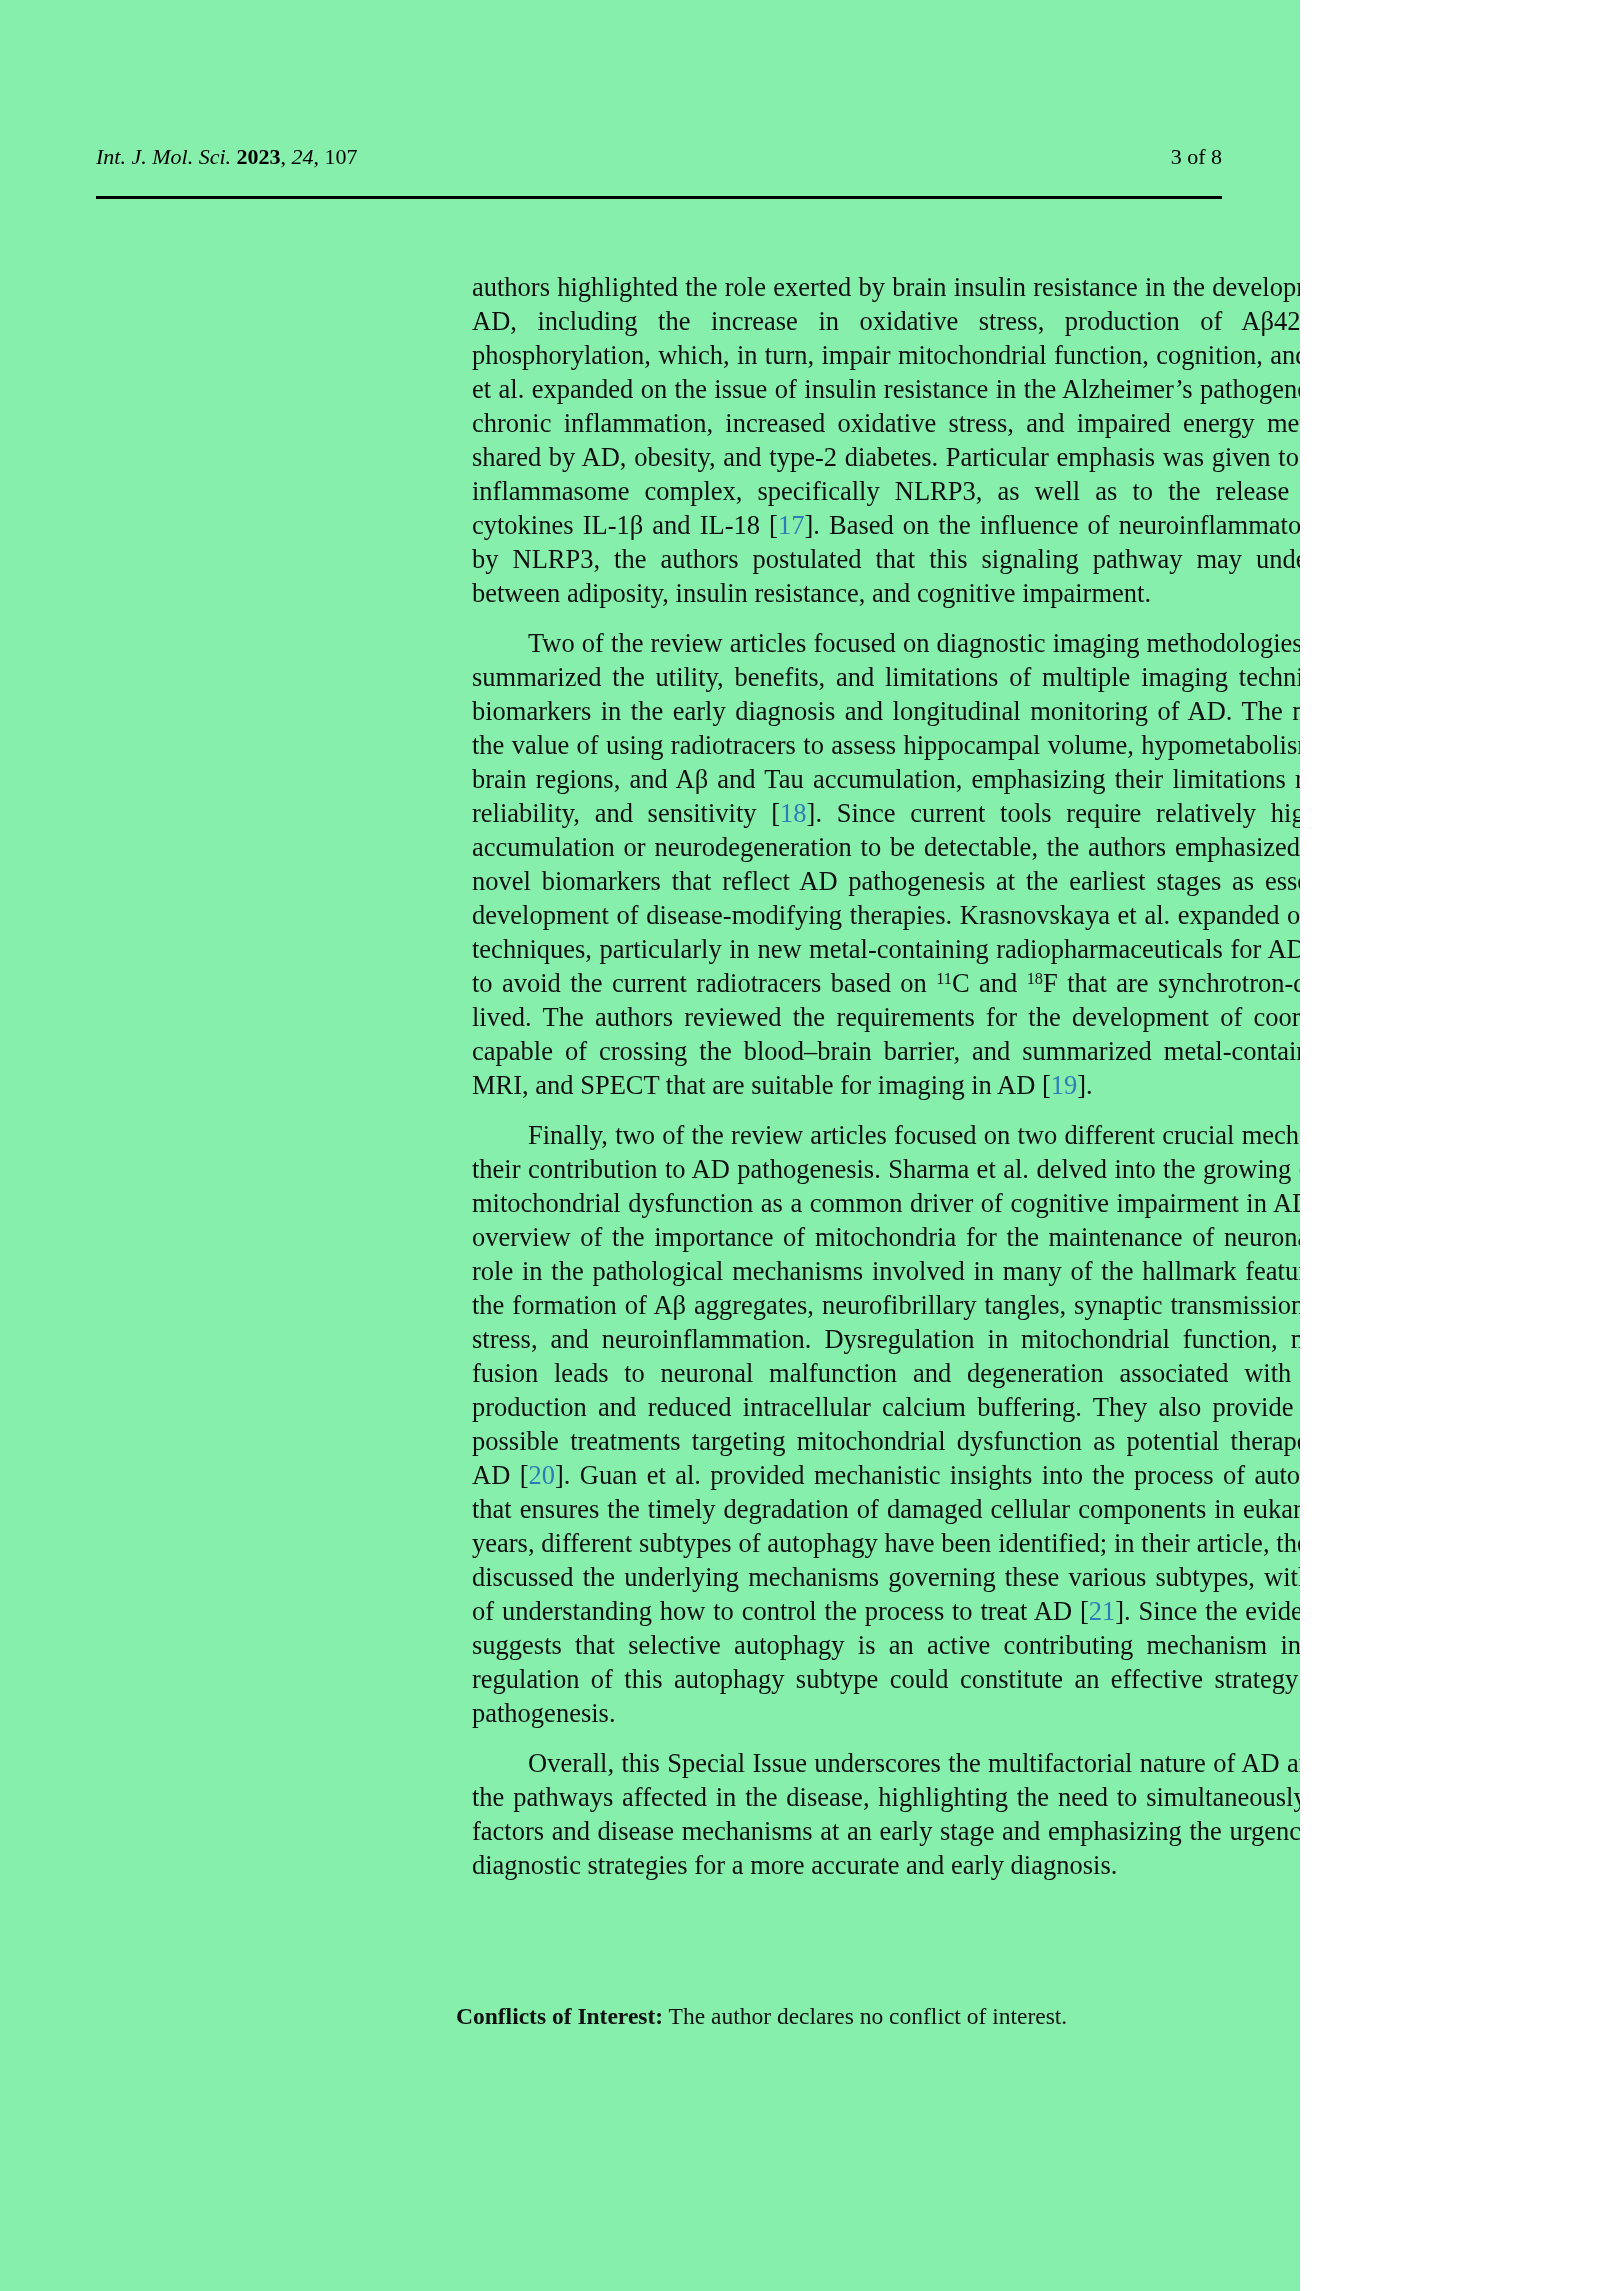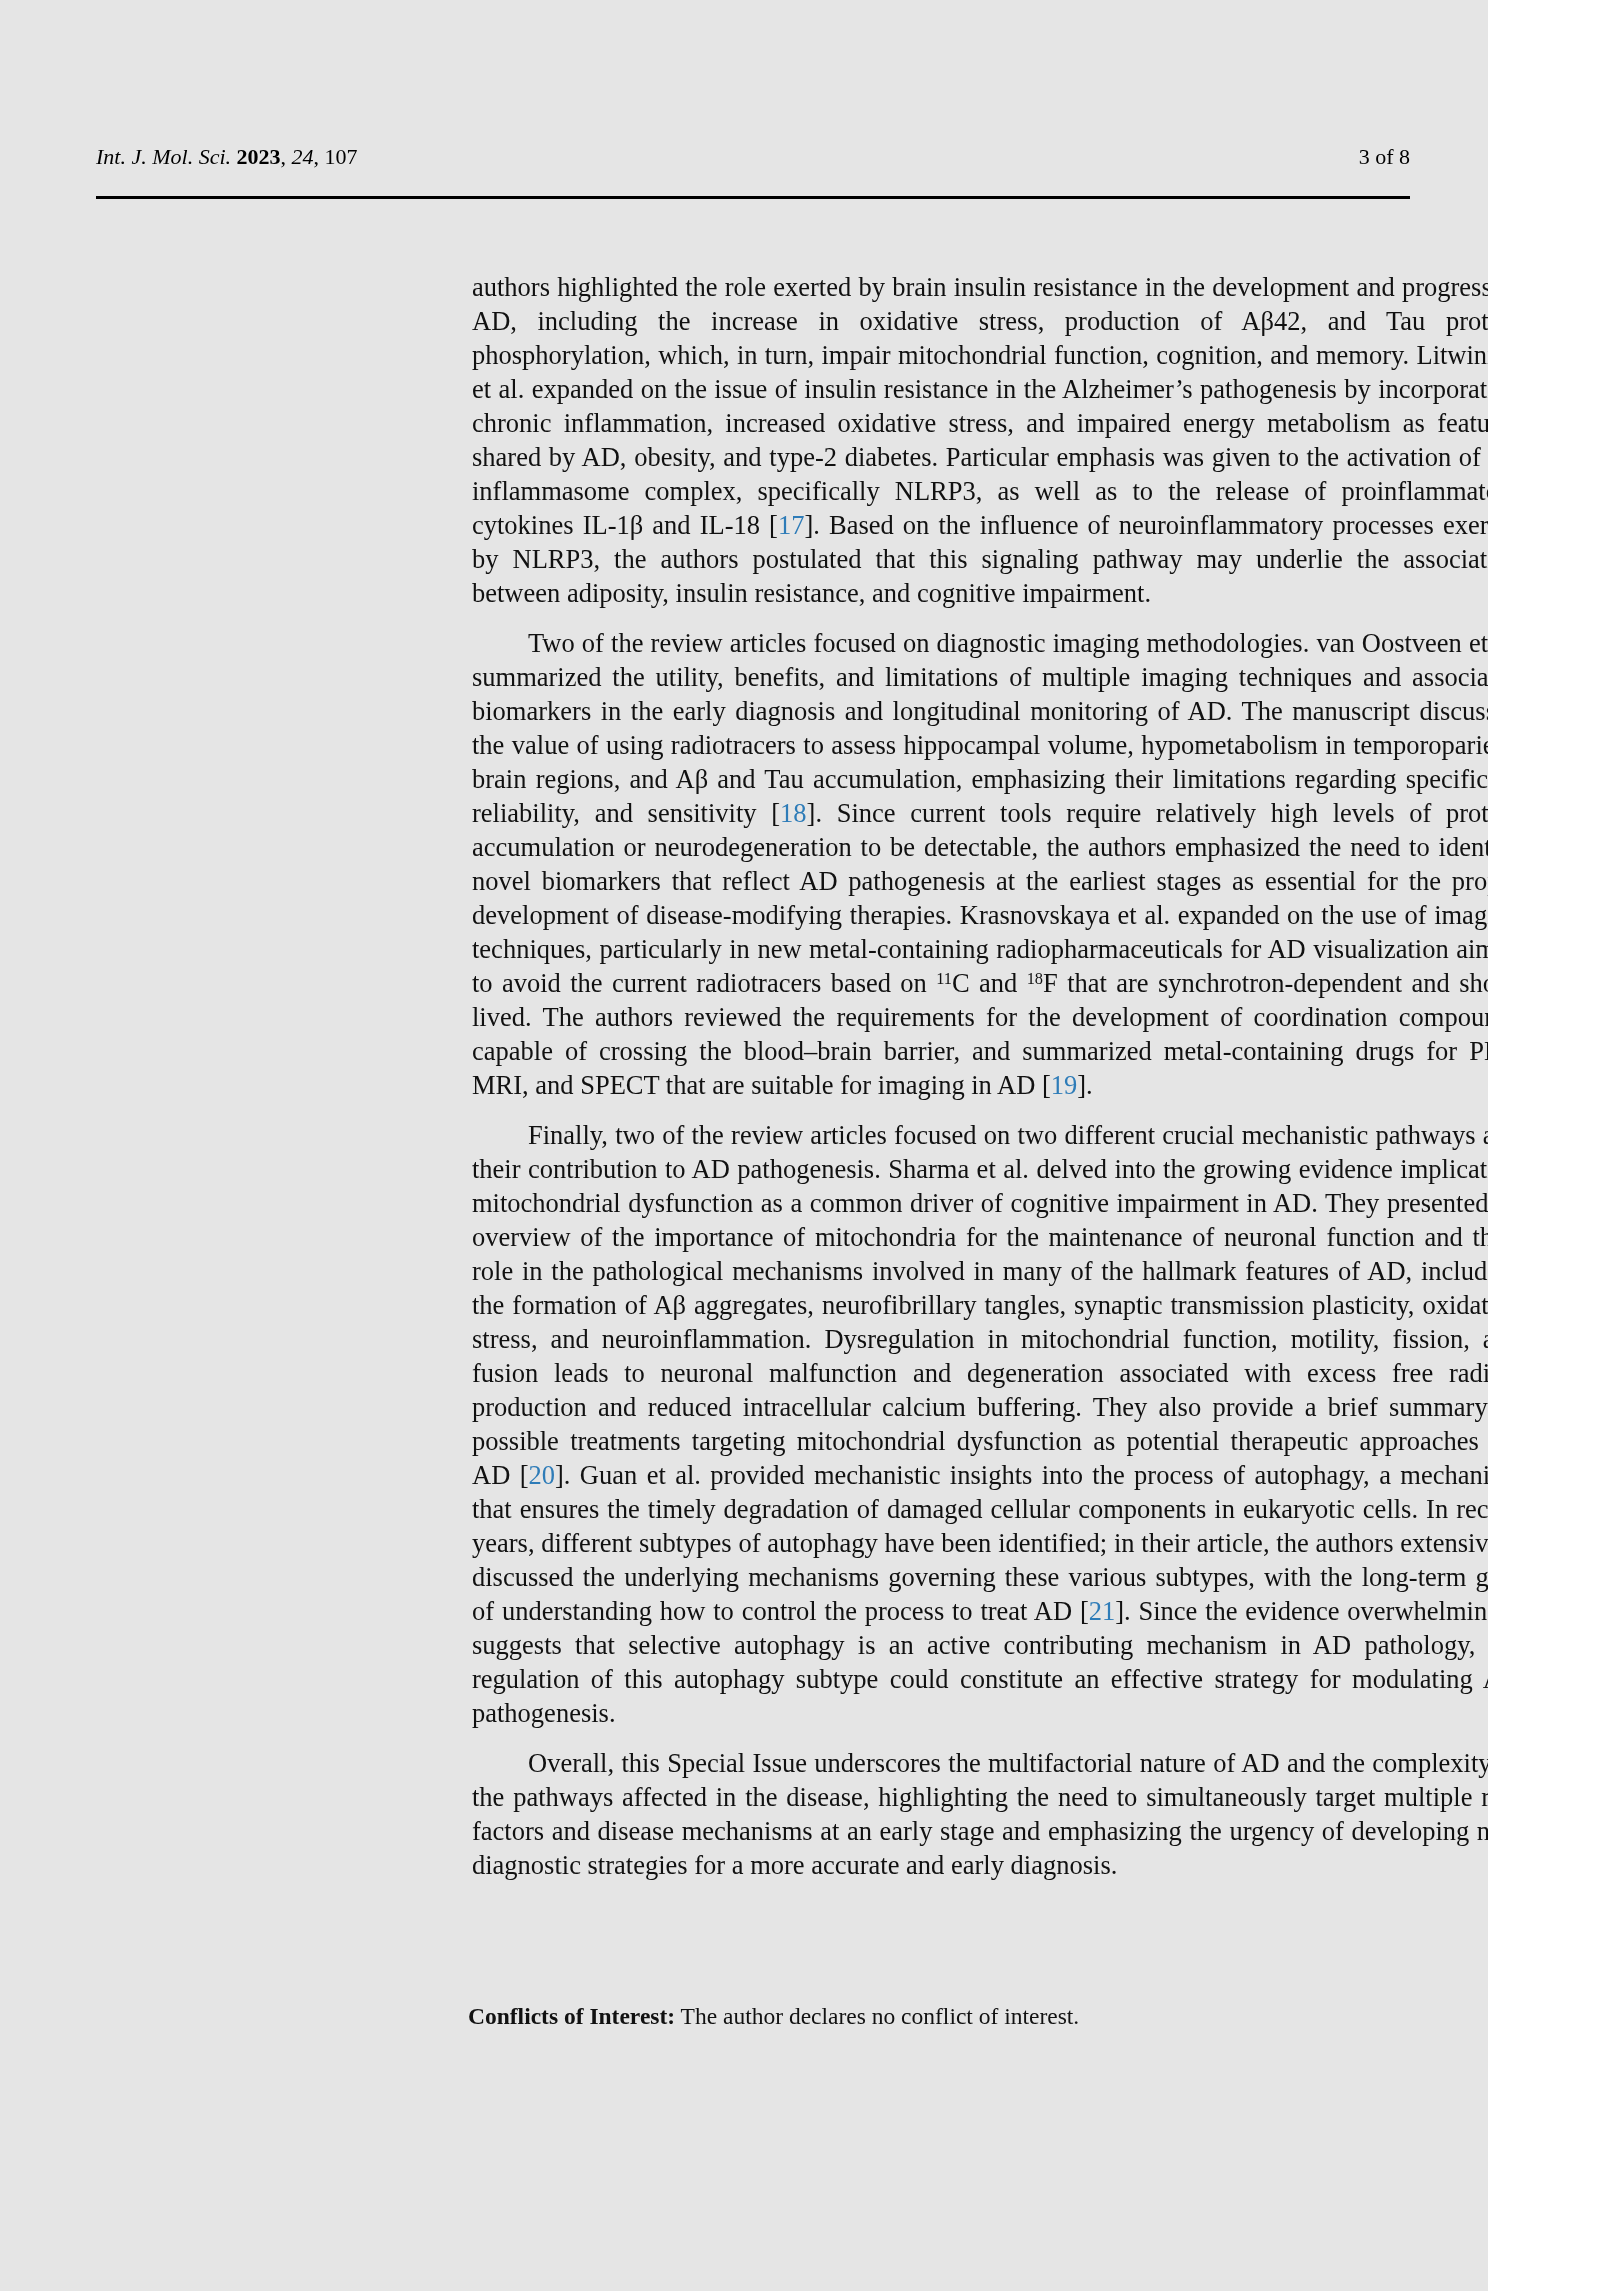--- a/index.html
+++ b/index.html
@@ -1,22 +1,22 @@
 <!DOCTYPE html>
 <html><head>
 <meta charset="utf-8">
 <style>
   :root { --ink: #111111; --cite: #2e7cb8; }
   * { box-sizing: border-box; }
   html, body { margin: 0; padding: 0; background: #ffffff; }
   .page {
     position: relative;
-    width: 1488px;
+    width: 1300px;
     height: 2292px;
-    background: #e5e5e5;
+    background: #86efac;
     font-family: "Liberation Serif", "DejaVu Serif", serif;
     color: var(--ink);
     overflow: hidden;
   }
   .page-header {
     position: absolute;
     left: 96px;
     right: 78px;
     top: 143px;
     display: flex;
@@ -71,21 +71,21 @@
   <div class="header-rule"></div>
 
   <div class="body-col">
 
   <p>authors highlighted the role exerted by brain insulin resistance in the development and progress of AD, including the increase in oxidative stress, production of Aβ42, and Tau protein phosphorylation, which, in turn, impair mitochondrial function, cognition, and memory. Litwiniuk et al. expanded on the issue of insulin resistance in the Alzheimer’s pathogenesis by incorporating chronic inflammation, increased oxidative stress, and impaired energy metabolism as features shared by AD, obesity, and type-2 diabetes. Particular emphasis was given to the activation of the inflammasome complex, specifically NLRP3, as well as to the release of proinflammatory cytokines IL-1β and IL-18 [<span class="seg-cite">17</span>]. Based on the influence of neuroinflammatory processes exerted by NLRP3, the authors postulated that this signaling pathway may underlie the association between adiposity, insulin resistance, and cognitive impairment.</p>
       <p class="indent">Two of the review articles focused on diagnostic imaging methodologies. van Oostveen et al. summarized the utility, benefits, and limitations of multiple imaging techniques and associated biomarkers in the early diagnosis and longitudinal monitoring of AD. The manuscript discussed the value of using radiotracers to assess hippocampal volume, hypometabolism in temporoparietal brain regions, and Aβ and Tau accumulation, emphasizing their limitations regarding specificity, reliability, and sensitivity [<span class="seg-cite">18</span>]. Since current tools require relatively high levels of protein accumulation or neurodegeneration to be detectable, the authors emphasized the need to identify novel biomarkers that reflect AD pathogenesis at the earliest stages as essential for the proper development of disease-modifying therapies. Krasnovskaya et al. expanded on the use of imaging techniques, particularly in new metal-containing radiopharmaceuticals for AD visualization aimed to avoid the current radiotracers based on <span class="seg-sup">11</span>C and <span class="seg-sup">18</span>F that are synchrotron-dependent and short-lived. The authors reviewed the requirements for the development of coordination compounds capable of crossing the blood–brain barrier, and summarized metal-containing drugs for PET, MRI, and SPECT that are suitable for imaging in AD [<span class="seg-cite">19</span>].</p>
       <p class="indent">Finally, two of the review articles focused on two different crucial mechanistic pathways and their contribution to AD pathogenesis. Sharma et al. delved into the growing evidence implicating mitochondrial dysfunction as a common driver of cognitive impairment in AD. They presented an overview of the importance of mitochondria for the maintenance of neuronal function and their role in the pathological mechanisms involved in many of the hallmark features of AD, including the formation of Aβ aggregates, neurofibrillary tangles, synaptic transmission plasticity, oxidative stress, and neuroinflammation. Dysregulation in mitochondrial function, motility, fission, and fusion leads to neuronal malfunction and degeneration associated with excess free radical production and reduced intracellular calcium buffering. They also provide a brief summary of possible treatments targeting mitochondrial dysfunction as potential therapeutic approaches for AD [<span class="seg-cite">20</span>]. Guan et al. provided mechanistic insights into the process of autophagy, a mechanism that ensures the timely degradation of damaged cellular components in eukaryotic cells. In recent years, different subtypes of autophagy have been identified; in their article, the authors extensively discussed the underlying mechanisms governing these various subtypes, with the long-term goal of understanding how to control the process to treat AD [<span class="seg-cite">21</span>]. Since the evidence overwhelmingly suggests that selective autophagy is an active contributing mechanism in AD pathology, the regulation of this autophagy subtype could constitute an effective strategy for modulating AD pathogenesis.</p>
       <p class="indent">Overall, this Special Issue underscores the multifactorial nature of AD and the complexity of the pathways affected in the disease, highlighting the need to simultaneously target multiple risk factors and disease mechanisms at an early stage and emphasizing the urgency of developing new diagnostic strategies for a more accurate and early diagnosis.</p>
     </div>
 
-  <div style="position:absolute; left:456px; width:1081px; top:1959px;margin-left:12px;">
+  <div style="position:absolute; left:456px; width:1081px; top:1959px;">
     <p class="conflicts">
       <span class="coi-label">Conflicts of Interest:</span>
       <span>The author declares no conflict of interest.</span>
     </p>
   </div>
 
 </div>
 
 
 </body></html>

